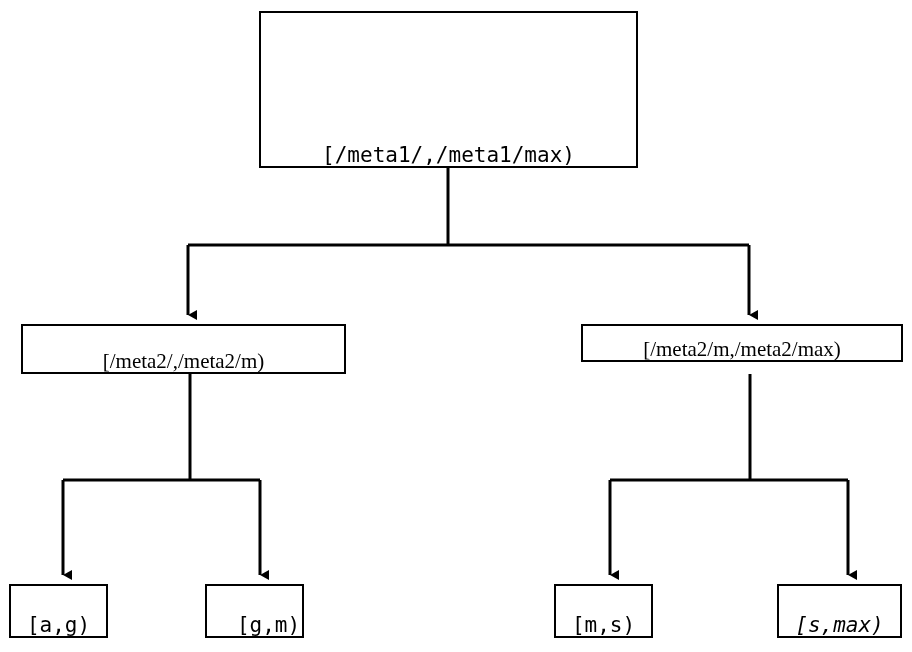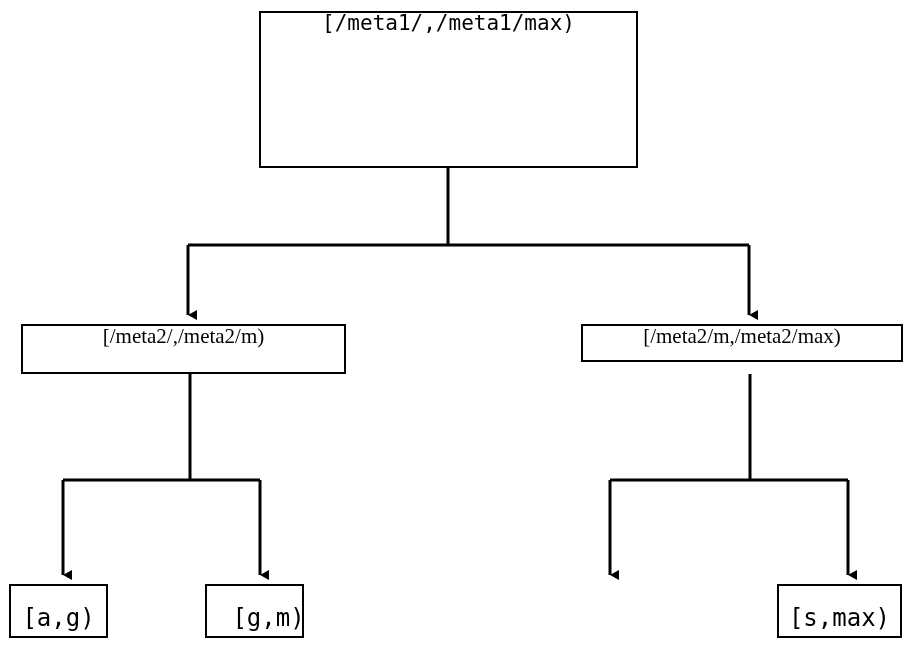--- a/index.html
+++ b/index.html
@@ -25,33 +25,33 @@
     width: 912px;
     height: 652px;
     pointer-events: none;
   }
   .node-box {
     position: absolute;
     box-sizing: border-box;
     background: #ffffff;
     border: 2px solid #000000;
     display: flex;
-    align-items: flex-start;
+    align-items: flex-end;
     justify-content: center;
   }
   .node-label {
     color: #000000;
     font-family: "DejaVu Sans Mono", "Liberation Mono", monospace;
     white-space: pre;
     letter-spacing: 0px;
     line-height: 1;
   }
   .node-root .node-label { font-size: 21px; }
   .node-mid  .node-label { font-size: 21px; font-family: Liberation Serif, serif; }
-  .node-leaf .node-label { font-size: 24px; margin-top: 20px; }
+  .node-leaf .node-label { font-size: 21px; margin-top: 20px; }
 </style>
 </head>
 <body>
 
 <div id="diagram-canvas">
 
   <svg id="edge-layer" width="912" height="652" viewBox="0 0 912 652" xmlns="http://www.w3.org/2000/svg">
     <defs>
       <marker id="arrowhead-down" markerWidth="10" markerHeight="9" refX="5" refY="9" orient="auto" markerUnits="userSpaceOnUse">
         <polygon points="0,0 10,0 5,9" fill="#000000"></polygon>
@@ -93,18 +93,21 @@
   </div>
 
   <div class="node-box node-leaf" style="left:9px; top:584px; width:99px; height:54px;">
     <span class="node-label">[a,g)</span>
   </div>
 
   <div class="node-box node-leaf" style="left:205px; top:584px; width:99px; height:54px;padding-left:28px;">
     <span class="node-label">[g,m)</span>
   </div>
 
+  <div class="node-box node-leaf" style="left:554px; top:584px; width:99px; height:54px;">
+    <span class="node-label">[m,s)</span>
+  </div>
 
-  <div class="node-box node-leaf" style="left:777px; top:584px; width:125px; height:54px;">
+  <div class="node-box node-leaf" style="left:777px; top:584px; width:125px; height:54px;font-style:italic;">
     <span class="node-label">[s,max)</span>
   </div>
 
 </div>
 
 </body></html>

